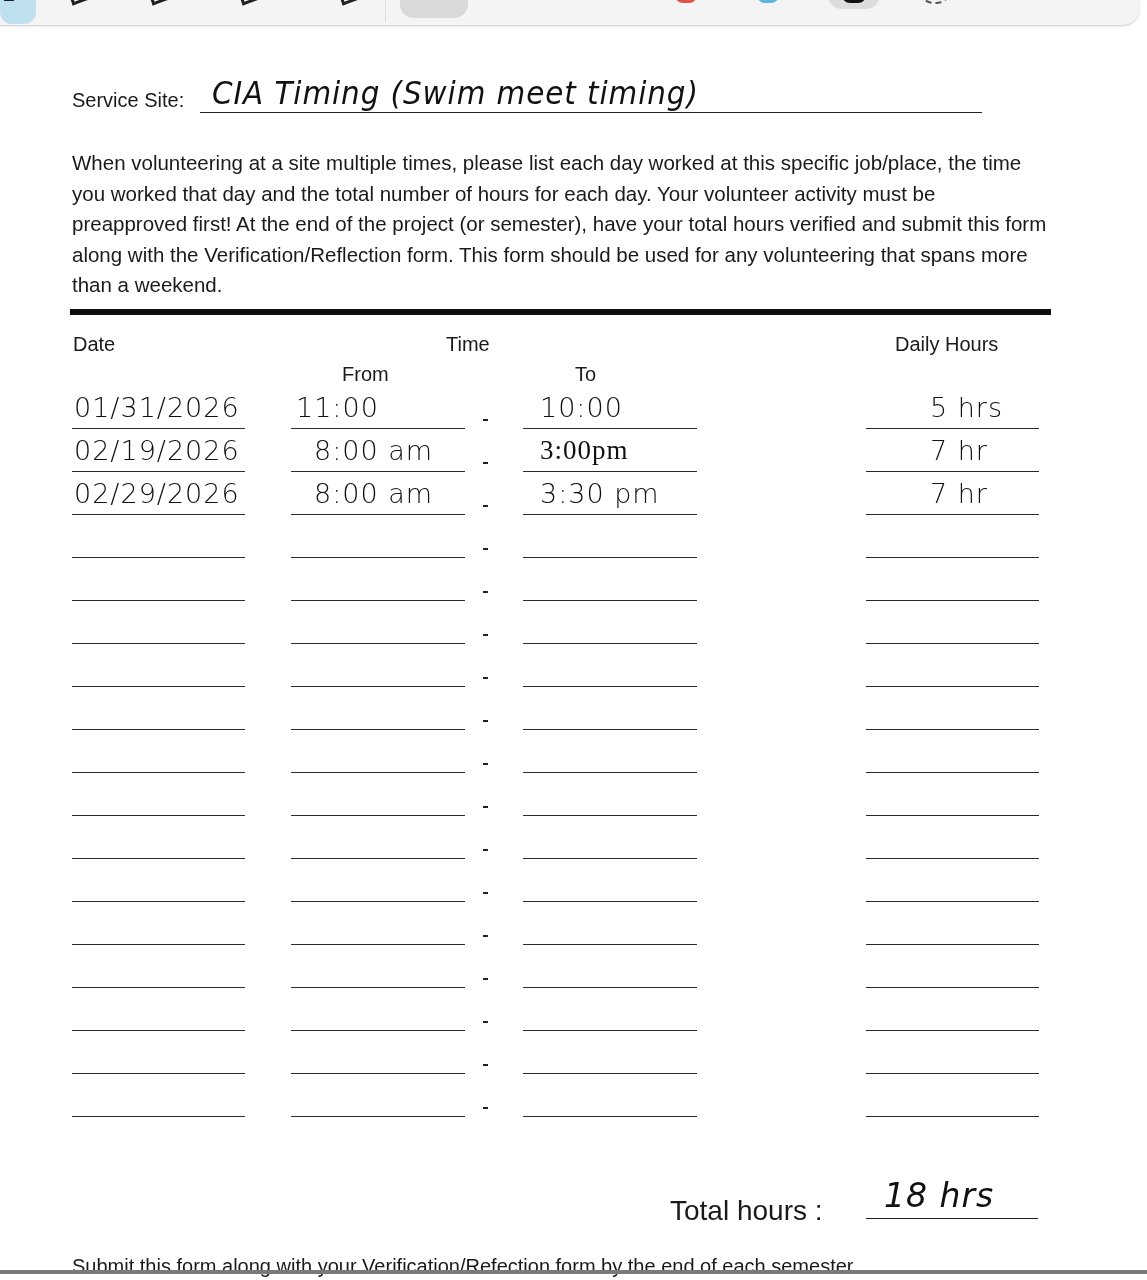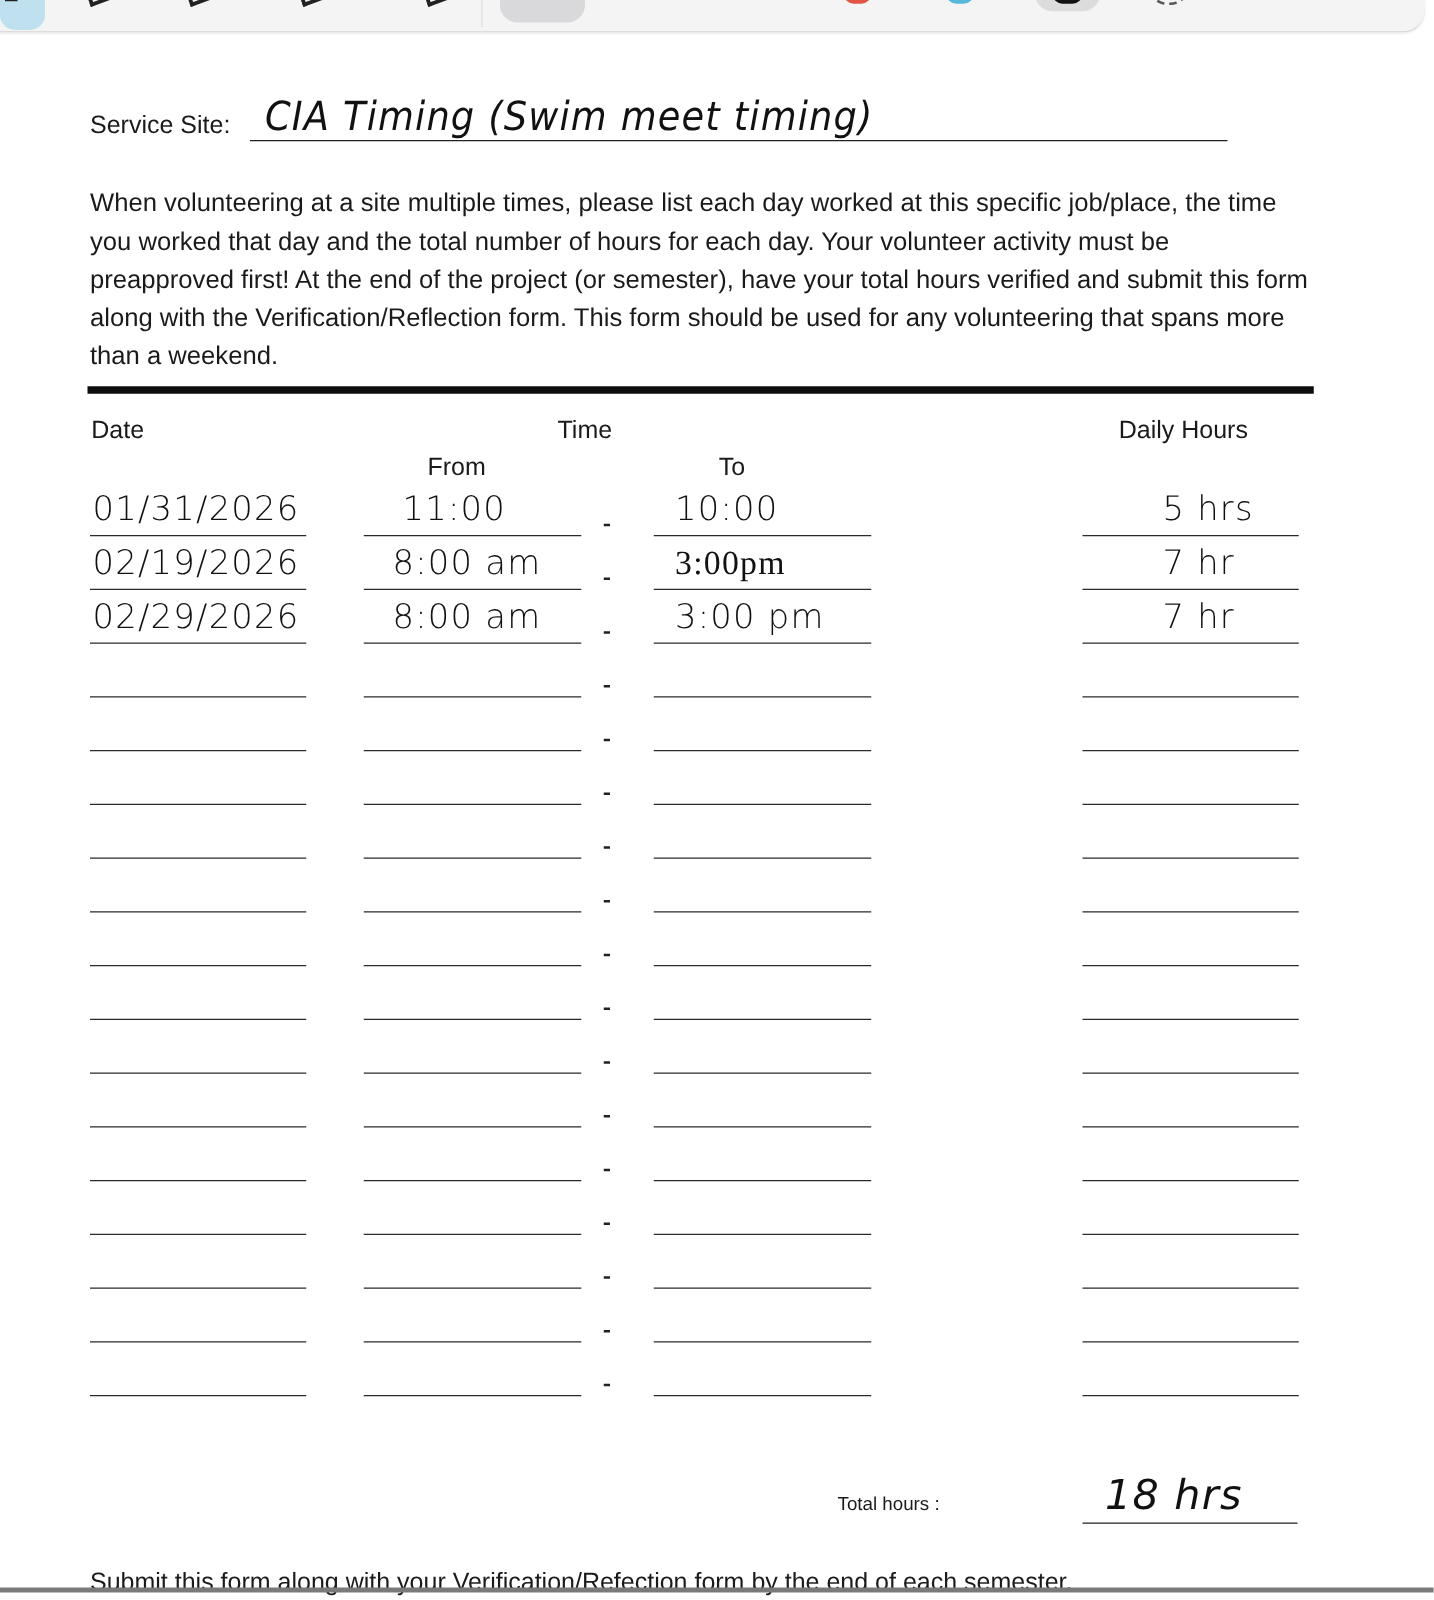--- a/index.html
+++ b/index.html
@@ -36,21 +36,21 @@
     font-size: 20.5px; line-height: 30.5px; margin: 0;
   }
   .thick-rule { position: absolute; left: 70px; top: 309px; width: 981px; height: 6px; background: #0d0d0d; }
 
   .col-head { position: absolute; font-size: 20px; }
 
   .row-line { position: absolute; height: 0; border-top: 1.6px solid #2a2a2a; }
   .dash { position: absolute; width: 5px; height: 2px; background: #222; }
   .cell-hand { position: absolute; font-size: 27px; white-space: nowrap; }
 
-  .total-label { position: absolute; left: 670px; top: 1195px; font-size: 15px; }
+  .total-label { position: absolute; left: 670px; top: 1195px; font-size: 28px; }
   .total-line { position: absolute; left: 866px; top: 1218px; width: 172px; border-top: 1.6px solid #222; }
   .total-value { position: absolute; left: 884px; top: 1176px; font-size: 33px; font-style: italic; }
 
   .bottom-rule { position: absolute; left: 0; top: 1270px; width: 1147px; height: 4px; background: #7a7a7a; }
   .footer-note { position: absolute; left: 72px; top: 1255px; font-size: 20px; color: #1a1a1a; white-space: nowrap; }
 </style>
 </head>
 <body>
 
 <div class="toolbar">
@@ -78,21 +78,21 @@
 <span class="col-head" style="left:446px; top:333px;">Time</span>
 <span class="col-head" style="left:895px; top:333px;">Daily Hours</span>
 <span class="col-head" style="left:342px; top:363px;">From</span>
 <span class="col-head" style="left:575px; top:363px;">To</span>
 
 <div id="rows">
     <div>
       <div class="row-line" style="left: 72px; top: 428px; width: 173px;"></div>
       <span class="cell-hand hand" style="left: 74px; top: 392px;">01/31/2026</span>
       <div class="row-line" style="left: 291px; top: 428px; width: 174px;"></div>
-      <span class="cell-hand hand" style="left: 322px; top: 392px;">11:00</span>
+      <span class="cell-hand hand" style="left: 296px; top: 392px;">11:00</span>
       <div class="row-line" style="left: 523px; top: 428px; width: 174px;"></div>
       <span class="cell-hand hand" style="left: 540px; top: 392px;">10:00</span>
       <div class="row-line" style="left: 866px; top: 428px; width: 173px;"></div>
       <span class="cell-hand hand" style="left: 930px; top: 392px;">5 hrs</span>
       <div class="dash" style="left: 483px; top: 419px;"></div>
     </div>
     <div>
       <div class="row-line" style="left: 72px; top: 471px; width: 173px;"></div>
       <span class="cell-hand hand" style="left: 74px; top: 435px;">02/19/2026</span>
       <div class="row-line" style="left: 291px; top: 471px; width: 174px;"></div>
@@ -102,21 +102,21 @@
       <div class="row-line" style="left: 866px; top: 471px; width: 173px;"></div>
       <span class="cell-hand hand" style="left: 930px; top: 435px;">7 hr</span>
       <div class="dash" style="left: 483px; top: 462px;"></div>
     </div>
     <div>
       <div class="row-line" style="left: 72px; top: 514px; width: 173px;"></div>
       <span class="cell-hand hand" style="left: 74px; top: 478px;">02/29/2026</span>
       <div class="row-line" style="left: 291px; top: 514px; width: 174px;"></div>
       <span class="cell-hand hand" style="left: 314px; top: 478px;">8:00 am</span>
       <div class="row-line" style="left: 523px; top: 514px; width: 174px;"></div>
-      <span class="cell-hand hand" style="left: 540px; top: 478px;">3:00 pm</span>
+      <span class="cell-hand hand" style="left: 540px; top: 478px;">3:30 pm</span>
       <div class="row-line" style="left: 866px; top: 514px; width: 173px;"></div>
       <span class="cell-hand hand" style="left: 930px; top: 478px;">7 hr</span>
       <div class="dash" style="left: 483px; top: 505px;"></div>
     </div>
     <div>
       <div class="row-line" style="left: 72px; top: 557px; width: 173px;"></div>
       <span class="cell-hand hand" style="left: 74px; top: 521px;"></span>
       <div class="row-line" style="left: 291px; top: 557px; width: 174px;"></div>
       <span class="cell-hand hand" style="left: 314px; top: 521px;"></span>
       <div class="row-line" style="left: 523px; top: 557px; width: 174px;"></div>

